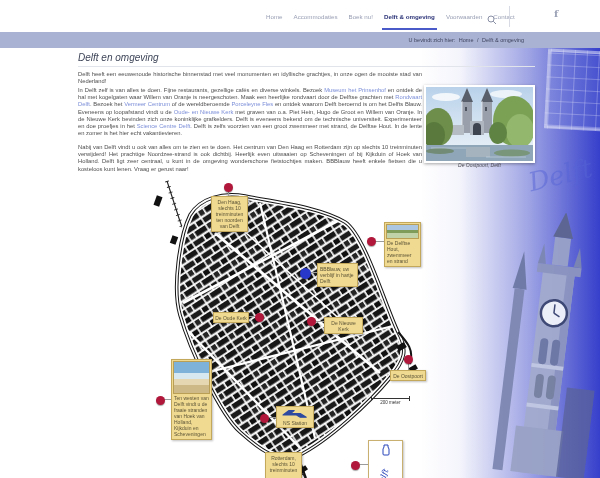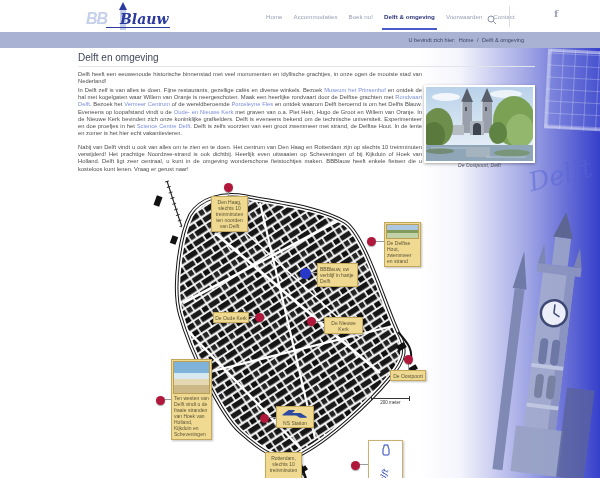--- a/index.html
+++ b/index.html
@@ -97,29 +97,20 @@
       <rect x="42" y="22" width="16" height="28" fill="#99a2c8"></rect>
       <polygon points="40,22 60,22 50,-4" fill="#5d668f"></polygon>
       <polygon points="6,78 20,78 13,40" fill="#6d78a4"></polygon>
       <rect x="8" y="78" width="10" height="182" fill="#7d87b2"></rect>
       <rect x="26" y="214" width="48" height="46" fill="#9aa3c6"></rect>
       <rect x="72" y="170" width="28" height="90" fill="#5a639a" opacity="0.8"></rect>
     </svg>
   </div>
 
   <div id="header">
-    <div class="logo">
-      <svg class="logo-tower" width="14" height="28" viewBox="0 0 14 28">
-        <rect x="4" y="8" width="6" height="20" fill="#c5cfe9"></rect>
-        <polygon points="3,8 11,8 7,0" fill="#2b3a9e"></polygon>
-        <rect x="5" y="12" width="4" height="3" fill="#aab6dd"></rect>
-      </svg>
-      <span class="logo-bb">BB</span>
-      <span class="logo-blauw">Blauw</span>
-    </div>
     <div id="nav">
       <span class="nav-item">Home</span>
       <span class="nav-item">Accommodaties</span>
       <span class="nav-item">Boek nu!</span>
       <span class="nav-item active">Delft &amp; omgeving</span>
       <span class="nav-item">Voorwaarden</span>
       <span class="nav-item">Contact</span>
     </div>
     <div class="search-wrap">
       <svg width="10" height="10" viewBox="0 0 10 10">
@@ -167,21 +158,21 @@
     <rect x="0" y="58" width="107" height="16" fill="#8fa6b8"></rect>
     <ellipse cx="14" cy="64" rx="14" ry="3" fill="#5d7a4a" opacity="0.6"></ellipse>
     <ellipse cx="86" cy="66" rx="18" ry="3.5" fill="#6a8b50" opacity="0.6"></ellipse>
     <rect x="40" y="60" width="24" height="10" fill="#aeb9c2" opacity="0.7"></rect>
     <line x1="5" y1="61" x2="40" y2="61" stroke="#cfdbe4" stroke-width="0.7" opacity="0.8"></line>
     <line x1="60" y1="70" x2="100" y2="70" stroke="#cfdbe4" stroke-width="0.7" opacity="0.8"></line>
   </svg>
   <div id="photo-caption">De Oostpoort, Delft</div>
 
   <div id="title-rule"></div>
-  <h1 id="page-title" style="margin:0;font-weight:normal;">Delft en omgeving</h1>
+  <h1 id="page-title" style="margin:0;font-weight:normal;font-style:italic;">Delft en omgeving</h1>
   <p class="para" id="p1" style="margin:0;">Delft heeft een eeuwenoude historische binnenstad met veel monumenten en idyllische grachtjes, in onze ogen de mooiste stad van Nederland!</p>
   <p class="para" id="p2" style="margin:0;">In Delft zelf is van alles te doen. Fijne restaurants, gezellige cafés en diverse winkels. Bezoek <a class="tlink">Museum het Prinsenhof</a> en ontdek de hal met kogelgaten waar Willem van Oranje is neergeschoten. Maak een heerlijke rondvaart door de Delftse grachten met <a class="tlink">Rondvaart Delft</a>. Bezoek het <a class="tlink">Vermeer Centrum</a> of de wereldberoemde <a class="tlink">Porceleyne Fles</a> en ontdek waarom Delft beroemd is om het Delfts Blauw. Eveneens op loopafstand vindt u de <a class="tlink">Oude- en Nieuwe Kerk</a> met graven van o.a. Piet Hein, Hugo de Groot en Willem van Oranje. In de Nieuwe Kerk bevinden zich onze koninklijke grafkelders. Delft is eveneens bekend om de technische universiteit. Experimenteer en doe proefjes in het <a class="tlink">Science Centre Delft</a>. Delft is zelfs voorzien van een groot zwemmeer met strand, de Delftse Hout. In de lente en zomer is het hier echt vakantievieren.</p>
   <p class="para" id="p3" style="margin:0;">Nabij van Delft vindt u ook van alles om te zien en te doen. Het centrum van Den Haag en Rotterdam zijn op slechts 10 treinminuten verwijderd! Het prachtige Noordzee-strand is ook dichtbij. Heerlijk even uitwaaien op Scheveningen of bij Kijkduin of Hoek van Holland. Delft ligt zeer centraal, u kunt in de omgeving wonderschone fietstochtjes maken. BBBlauw heeft enkele fietsen die u kosteloos kunt lenen. Vraag er gerust naar!</p>
 
   <div id="map">
     <svg class="basemap" width="320" height="300" viewBox="0 0 320 300">
       <defs>
         <pattern id="blocks" width="21" height="15" patternUnits="userSpaceOnUse" patternTransform="rotate(-33)">
           <rect width="21" height="15" fill="#ffffff"></rect>
           <rect x="0.8" y="0.8" width="11.5" height="5.4" fill="#1b1b1b"></rect>

